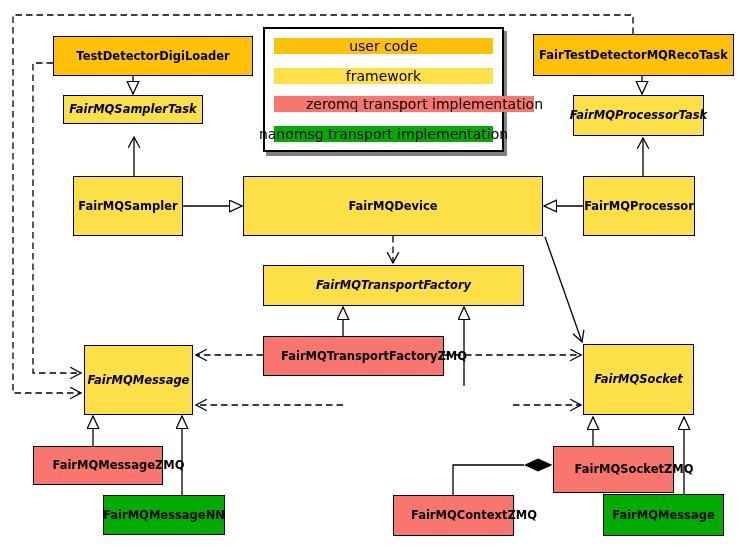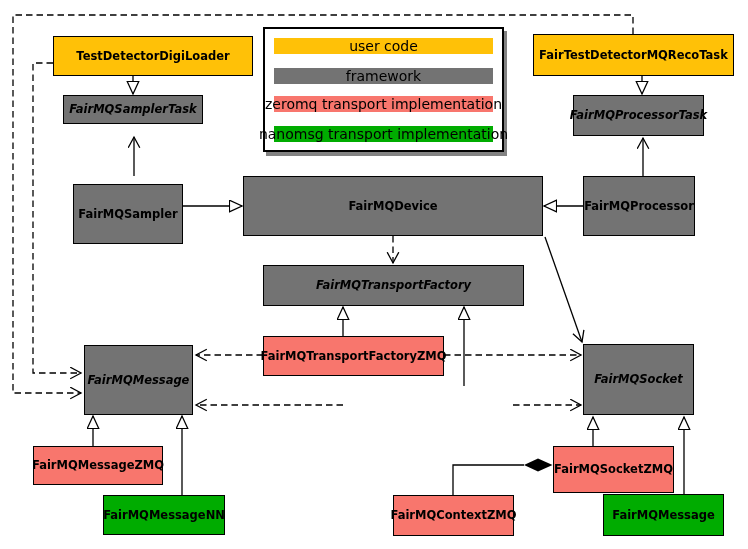--- a/index.html
+++ b/index.html
@@ -8,22 +8,22 @@
     font-family:"DejaVu Sans","Liberation Sans",sans-serif;overflow:hidden;
   }
   #edges{position:absolute;left:0;top:0;width:748px;height:549px;}
   .node{
     position:absolute;box-sizing:border-box;border:1.5px solid #000;
     display:flex;align-items:center;justify-content:center;text-align:center;
     font-size:11.5px;font-weight:bold;color:#000;white-space:nowrap;line-height:1.1;
   }
   .abstract{font-style:italic;}
   .c-user{background:#FFC107;}
-  .c-framework{background:#737373;}
-  .c-zmq{background:#F8766D;}
+  .c-framework{background:#fde047;}
+  .c-zmq{background:#F8766D;padding-left:41px;}
   .c-nn{background:#00AC00;}
   #legend{
     position:absolute;left:263px;top:27px;width:241px;height:125px;
     box-sizing:border-box;background:#fff;border:2px solid #000;
     box-shadow:3px 4px 0 #828282;
   }
   .legend-bar{
     position:absolute;left:9px;width:219px;height:16px;
     display:flex;align-items:center;justify-content:center;
     font-size:14px;font-weight:normal;color:#000;white-space:nowrap;
@@ -87,21 +87,21 @@
   </div>
 
   <div class="node c-user" style="left:53px;top:36px;width:200px;height:40px">TestDetectorDigiLoader</div>
 
   <div class="node c-user" style="left:533px;top:34px;width:201px;height:42px">FairTestDetectorMQRecoTask</div>
 
   <div class="node c-framework abstract" style="left:63px;top:95px;width:140px;height:29px">FairMQSamplerTask</div>
 
   <div class="node c-framework abstract" style="left:573px;top:95px;width:131px;height:41px">FairMQProcessorTask</div>
 
-  <div class="node c-framework" style="left:73px;top:184px;width:110px;height:60px">FairMQSampler</div>
+  <div class="node c-framework" style="left:73px;top:176px;width:110px;height:60px">FairMQSampler</div>
 
   <div class="node c-framework" style="left:243px;top:176px;width:300px;height:60px">FairMQDevice</div>
 
   <div class="node c-framework" style="left:583px;top:176px;width:112px;height:60px">FairMQProcessor</div>
 
   <div class="node c-framework abstract" style="left:263px;top:265px;width:261px;height:41px">FairMQTransportFactory</div>
 
   <div class="node c-zmq" style="left:263px;top:336px;width:181px;height:40px">FairMQTransportFactoryZMQ</div>
 
 

